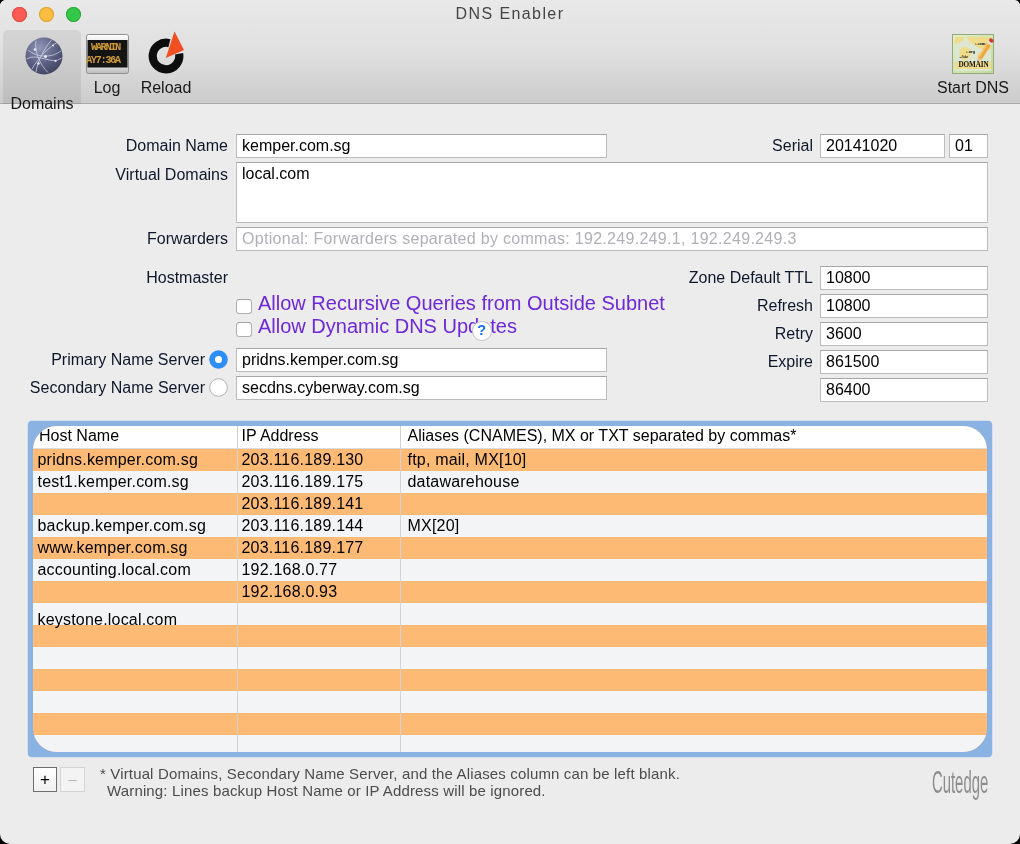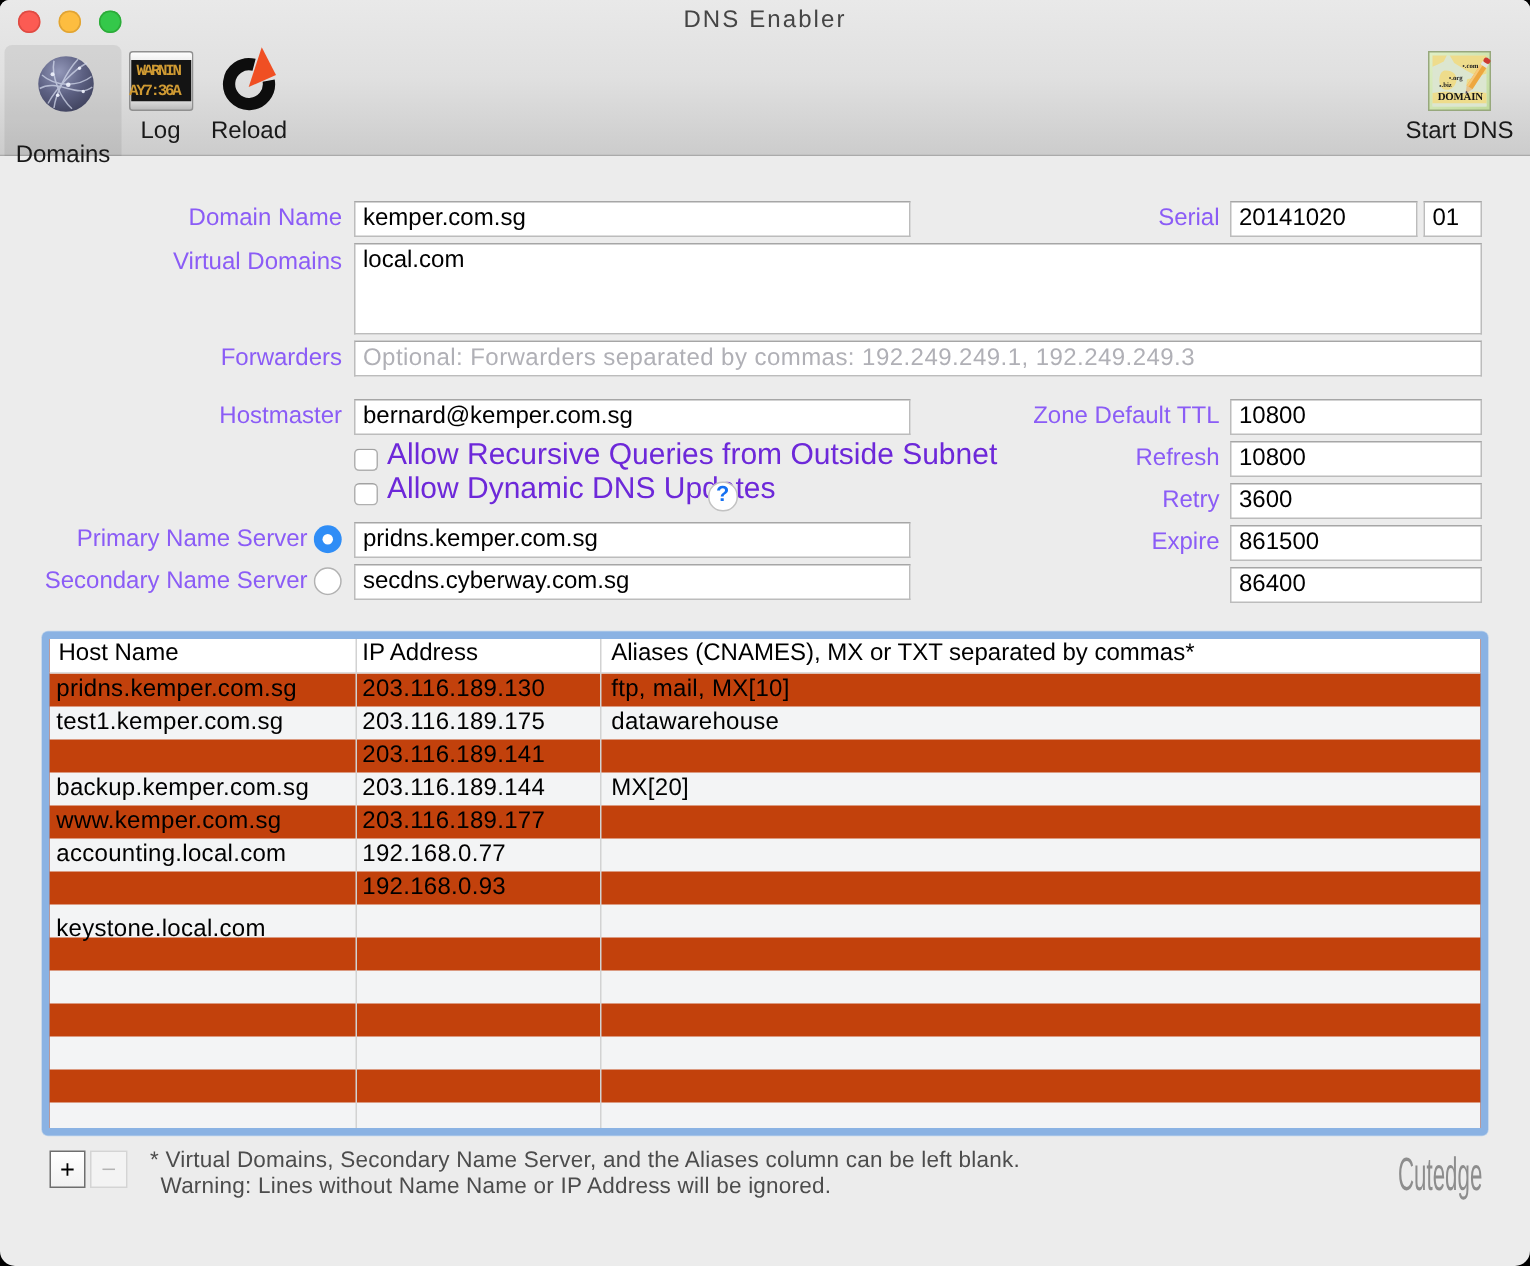--- a/index.html
+++ b/index.html
@@ -3,26 +3,26 @@
 <meta charset="utf-8">
 <style>
 html,body{margin:0;padding:0;}
 body{width:1020px;height:844px;background:#000;overflow:hidden;font-family:"Liberation Sans",sans-serif;}
 #win{position:absolute;left:0;top:0;width:1020px;height:844px;border-radius:6px 6px 10px 10px;overflow:hidden;background:#ececec;}
 #hdr{position:absolute;left:0;top:0;width:1020px;height:103px;background:linear-gradient(180deg,#e9e9e9 0%,#e0e0e0 50%,#cccccc 100%);border-bottom:1px solid #aaa;}
 .tl{position:absolute;top:7px;width:15px;height:15px;border-radius:50%;}
 #title{position:absolute;top:2.5px;left:0;width:1020px;text-align:center;font-size:16px;line-height:22px;color:#454545;letter-spacing:1.4px;}
 .tbarlbl{position:absolute;font-size:16px;line-height:20px;color:#191919;text-align:center;top:77.5px;}
 #domsel{position:absolute;left:3px;top:30px;width:78px;height:74px;background:rgba(0,0,0,0.07);border-radius:5px 5px 0 0;}
-.lbl{position:absolute;font-size:16px;line-height:23px;color:#8b5cf6;text-align:right;}
+.lbl{position:absolute;font-size:16px;line-height:23px;color:#0f172a;text-align:right;}
 .fld{position:absolute;background:#fff;border:1px solid #bcbcbc;border-top-color:#a6a6a6;box-sizing:border-box;font-size:16px;line-height:21px;color:#000;padding:0 5px;overflow:hidden;white-space:nowrap;}
 .chk{position:absolute;width:15.5px;height:15.5px;background:#fff;border:1px solid #b0b0b0;border-top-color:#a2a2a2;border-radius:3.5px;box-sizing:border-box;}
 .clbl{position:absolute;font-size:20px;line-height:19px;color:#6d28d9;}
 #tblring{position:absolute;left:28px;top:421px;width:964px;height:336px;border-radius:4px;background:#8ab2e3;box-shadow:0 0 0 0.5px #bdd2ea;}
-#tblbox{position:absolute;left:33px;top:426px;width:954px;height:326px;background:#c2410c;overflow:hidden;}
+#tblbox{position:absolute;left:33px;top:426px;width:954px;height:326px;background:#fdba74;overflow:hidden;border-radius:24px;}
 .vdiv{position:absolute;top:0;width:1px;height:326px;background:#d2d2d2;}
 #thead{position:absolute;left:0;top:0;width:954px;height:22px;background:#fff;border-bottom:1px solid #dcdcdc;}
 .th{position:absolute;top:0;font-size:16px;color:#000;line-height:20px;white-space:nowrap;}
 .row{position:absolute;left:0;width:954px;height:22px;}
 .row.alt{background:#f3f4f5;}
 .c{position:absolute;top:0;font-size:16px;color:#000;line-height:22px;white-space:nowrap;letter-spacing:0.2px;}
 .sqbtn{position:absolute;box-sizing:border-box;text-align:center;}
 #foot{position:absolute;left:100px;top:766px;font-size:15px;letter-spacing:0.15px;line-height:16.5px;color:#4c4c4c;}
 #cutedge{position:absolute;right:32px;top:764.5px;font-size:31px;color:#8d8d8d;transform:scaleX(0.48);transform-origin:right top;}
 </style>
@@ -129,21 +129,20 @@
   <div class="lbl" style="left:613px;top:266px;width:200px;">Zone Default TTL</div>
   <div class="lbl" style="left:613px;top:294px;width:200px;">Refresh</div>
   <div class="lbl" style="left:613px;top:322px;width:200px;">Retry</div>
   <div class="lbl" style="left:613px;top:350px;width:200px;">Expire</div>
 
   <div class="fld" style="left:236px;top:134px;width:371px;height:23.5px;">kemper.com.sg</div>
   <div class="fld" style="left:820px;top:134px;width:125px;height:23.5px;">20141020</div>
   <div class="fld" style="left:949px;top:134px;width:39px;height:23.5px;">01</div>
   <div class="fld" style="left:236px;top:162px;width:752px;height:61px;">local.com</div>
   <div class="fld" style="left:236px;top:227px;width:752px;height:23.5px;color:#b0b0b6;letter-spacing:0.3px;">Optional: Forwarders separated by commas: 192.249.249.1, 192.249.249.3</div>
-  <div class="fld" style="left:236px;top:266px;width:371px;height:23.5px;">bernard@kemper.com.sg</div>
   <div class="fld" style="left:820px;top:266px;width:168px;height:23.5px;">10800</div>
   <div class="fld" style="left:820px;top:294px;width:168px;height:23.5px;">10800</div>
   <div class="fld" style="left:820px;top:322px;width:168px;height:23.5px;">3600</div>
   <div class="fld" style="left:820px;top:350px;width:168px;height:23.5px;">861500</div>
   <div class="fld" style="left:820px;top:378px;width:168px;height:23.5px;">86400</div>
   <div class="fld" style="left:236px;top:348px;width:371px;height:23.5px;">pridns.kemper.com.sg</div>
   <div class="fld" style="left:236px;top:376px;width:371px;height:23.5px;">secdns.cyberway.com.sg</div>
 
   <div class="chk" style="left:236px;top:298.5px;"></div>
   <div class="clbl" style="left:258px;top:293.5px;">Allow Recursive Queries from Outside Subnet</div>
@@ -203,15 +202,15 @@
     <div class="row" style="top:155px;">
         <span class="c" style="left:4.5px;margin-top:28px;">keystone.local.com</span>
         <span class="c" style="left:208.5px;">192.168.0.93</span>
       </div>
     <div class="vdiv" style="left:204px;"></div>
     <div class="vdiv" style="left:367px;"></div>
   </div>
 
   <div class="sqbtn" style="left:33px;top:767px;width:24px;height:25px;background:linear-gradient(#ffffff,#f1f1f1);border:1px solid #6e6e6e;font-size:17px;line-height:23px;color:#000;">+</div>
   <div class="sqbtn" style="left:60px;top:767px;width:25px;height:25px;background:#f3f3f3;border:1px solid #d4d4d4;font-size:15px;line-height:22px;color:#b4b4b4;">–</div>
-  <div id="foot">* Virtual Domains, Secondary Name Server, and the Aliases column can be left blank.<br><span style="margin-left:7px;">Warning: Lines without Name Name or IP Address will be ignored.</span></div>
+  <div id="foot">* Virtual Domains, Secondary Name Server, and the Aliases column can be left blank.<br><span style="margin-left:7px;">Warning: Lines backup Host Name or IP Address will be ignored.</span></div>
   <div id="cutedge">Cutedge</div>
 </div>
 
 </body></html>

